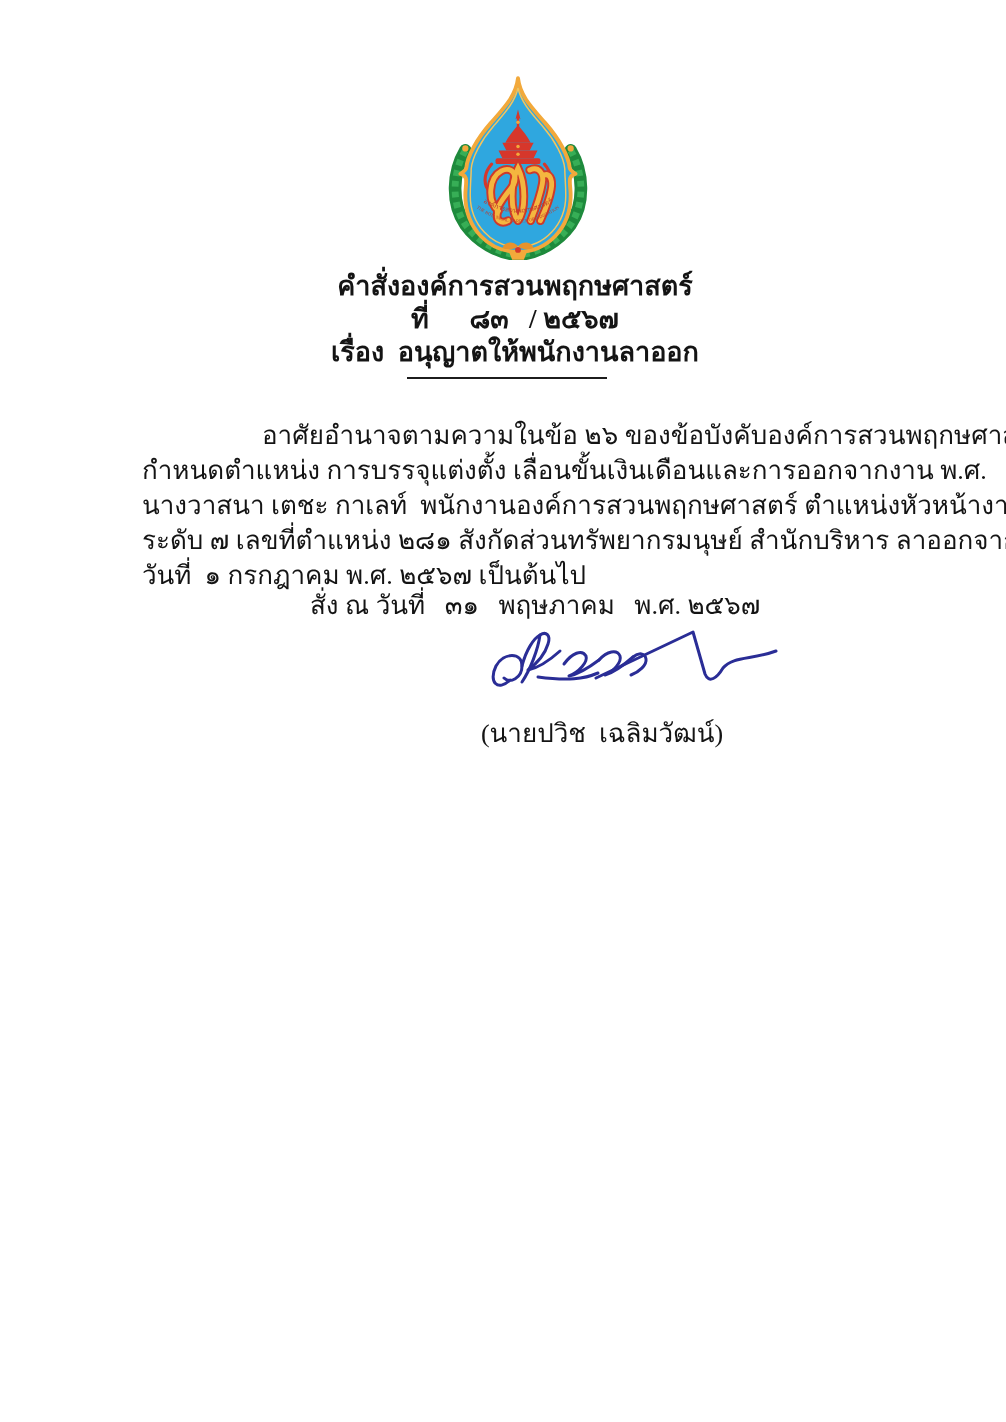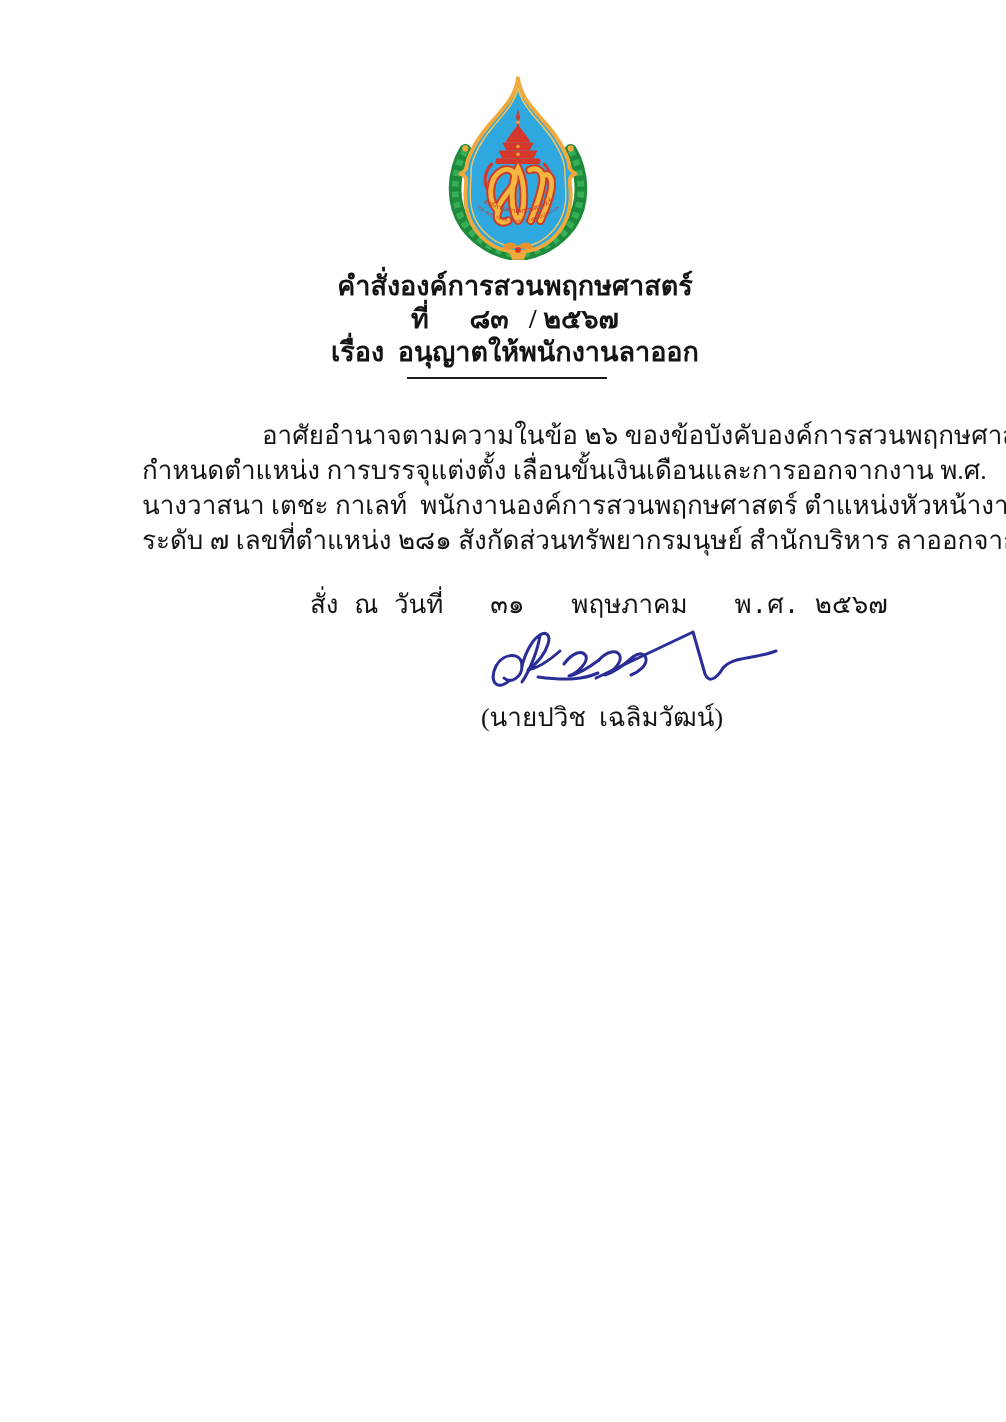--- a/index.html
+++ b/index.html
@@ -52,40 +52,40 @@
   }
   .body-line { white-space: pre; }
   .body-line.first { text-indent: 120px; }
   .date-line {
     position: absolute;
     left: 310px;
     top: 590px;
     font-size: 26px;
     line-height: 32px;
     white-space: pre;
-    font-family: Liberation Mono, monospace;
   }
   .signature-svg {
     position: absolute;
     left: 478px;
     top: 620px;
     width: 312px;
     height: 86px;
   }
   .sign-block {
     position: absolute;
     left: 302px;
     top: 702px;
     width: 600px;
     text-align: center;
   }
   .sign-line {
     font-size: 26px;
     line-height: 31px;
     white-space: pre;
+    margin-top: 16px;
   }
 </style>
 </head>
 <body>
 
 <div class="page">
 
   <div class="logo-wrap">
     <svg viewBox="0 0 160 190">
       <defs>
@@ -153,20 +153,21 @@
     <div class="header-line">ที่      ๘๓   / ๒๕๖๗</div>
     <div class="header-line">เรื่อง  อนุญาตให้พนักงานลาออก</div>
   </div>
   <div class="subject-rule"></div>
 
   <div class="body-block">
     <div class="body-line first">อาศัยอำนาจตามความในข้อ ๒๖ ของข้อบังคับองค์การสวนพฤกษศาสตร์ ว่าด้วยการ</div>
     <div class="body-line">กำหนดตำแหน่ง การบรรจุแต่งตั้ง เลื่อนขั้นเงินเดือนและการออกจากงาน พ.ศ.   ๒๕๓๗ จึงอนุญาตให้</div>
     <div class="body-line">นางวาสนา เตชะ กาเลท์  พนักงานองค์การสวนพฤกษศาสตร์ ตำแหน่งหัวหน้างานบริหารทรัพยากรมนุษย์</div>
     <div class="body-line">ระดับ ๗ เลขที่ตำแหน่ง ๒๘๑ สังกัดส่วนทรัพยากรมนุษย์ สำนักบริหาร ลาออกจากการเป็นพนักงานตั้งแต่</div>
+    <div class="body-line">วันที่  ๑ กรกฎาคม พ.ศ. ๒๕๖๗ เป็นต้นไป</div>
   </div>
 
   <div class="date-line">สั่ง ณ วันที่   ๓๑   พฤษภาคม   พ.ศ. ๒๕๖๗</div>
 
   <svg class="signature-svg" viewBox="0 0 312 86">
     <g fill="none" stroke="#2a2d96" stroke-width="3" stroke-linecap="round" stroke-linejoin="round">
       <path d="M32,60 C20,72 10,62 18,46 C26,32 44,32 44,46 C44,58 32,64 26,58"></path>
       <path d="M44,46 C48,30 56,18 62,15 C60,30 52,50 44,62"></path>
       <path d="M62,15 C68,11 73,15 70,24 C67,34 58,44 50,50 C60,48 72,40 82,31"></path>
       <path d="M86,44 C94,33 104,29 108,36 C110,42 101,52 91,56 C101,54 113,46 121,40"></path>

